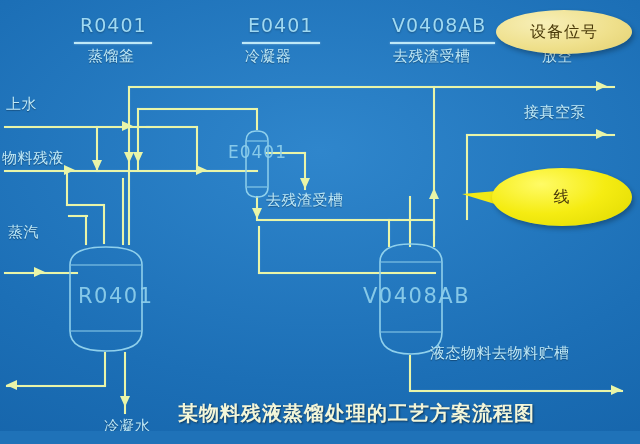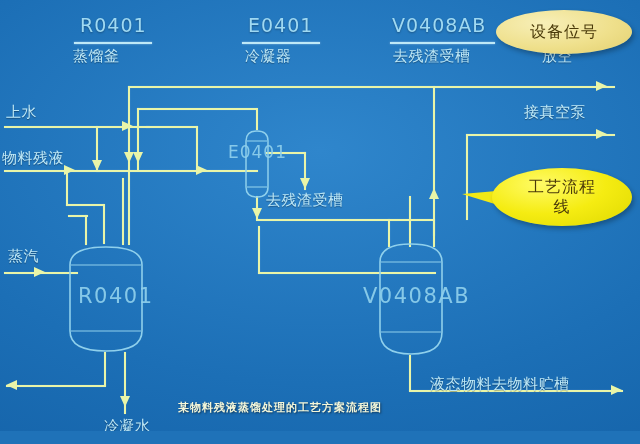--- a/index.html
+++ b/index.html
@@ -86,35 +86,35 @@
   }
   .callout.c-bright .body{
     background:radial-gradient(ellipse at 35% 28%, #fffb66 0%, #f5ec12 50%, #ded800 100%);
   }
   .callout .tail{position:absolute;width:0;height:0;}
 
   
   .footer-title{
     position:absolute;
     color:#f3f6d9;
-    font-size:11px;
+    font-size:20px;
     font-weight:bold;
     letter-spacing:1px;
     white-space:nowrap;
     text-shadow:1px 1px 2px rgba(0,0,0,.5);
   }
 </style>
 </head>
 <body>
 
 <div id="stage">
 
   <div class="tag" style="left:80px;top:14px;">R0401</div>
   <div class="tagunder" style="left:74px;top:42px;width:78px;"></div>
-  <div class="lbl" style="left:73px;top:48px;">蒸馏釜</div>
+  <div class="lbl" style="left:88px;top:48px;">蒸馏釜</div>
 
   <div class="tag" style="left:248px;top:14px;">E0401</div>
   <div class="tagunder" style="left:242px;top:42px;width:78px;"></div>
   <div class="lbl" style="left:245px;top:48px;">冷凝器</div>
 
   <div class="tag" style="left:392px;top:14px;">V0408AB</div>
   <div class="tagunder" style="left:390px;top:42px;width:105px;"></div>
   <div class="lbl" style="left:393px;top:48px;">去残渣受槽</div>
 
   <div class="lbl" style="left:542px;top:48px;">放空</div>
@@ -208,39 +208,38 @@
 
   <div class="vessel" style="left:376px;top:240px;">
     <svg width="70" height="118" viewBox="0 0 70 118">
       <path d="M4 22 Q4 4 35 4 Q66 4 66 22 L66 92 Q66 114 35 114 Q4 114 4 92 Z" fill="none" stroke="#8fd0ec" stroke-width="1.6"></path>
       <line x1="5" y1="22" x2="65" y2="22" stroke="#8fd0ec" stroke-width="1.2"></line>
       <line x1="5" y1="92" x2="65" y2="92" stroke="#8fd0ec" stroke-width="1.2"></line>
     </svg>
   </div>
   <div class="vesselname" style="left:363px;top:284px;">V0408AB</div>
 
-  <div class="lbl" style="left:6px;top:104px;">上水</div>
+  <div class="lbl" style="left:6px;top:96px;">上水</div>
   <div class="lbl" style="left:2px;top:150px;">物料残液</div>
-  <div class="lbl" style="left:8px;top:248px;text-align:right;">蒸汽</div>
+  <div class="lbl" style="left:8px;top:224px;text-align:right;">蒸汽</div>
   <div class="lbl" style="left:104px;top:418px;">冷凝水</div>
   <div class="lbl" style="left:266px;top:192px;">去残渣受槽</div>
   <div class="lbl" style="left:542px;top:48px;opacity:0;pointer-events:none;">放空</div>
   <div class="lbl" style="left:524px;top:104px;">接真空泵</div>
-  <div class="lbl" style="left:430px;top:376px;">液态物料去物料贮槽</div>
+  <div class="lbl" style="left:430px;top:345px;">液态物料去物料贮槽</div>
 
   <div class="callout c-pale" style="left:496px;top:10px;width:136px;height:44px;">
     <div class="tail" style="left:8px;top:24px;border-top:9px solid transparent;border-bottom:4px solid transparent;border-right:32px solid #ecdd86;"></div>
     <div class="body" style="width:136px;height:44px;">设备位号</div>
   </div>
 
 
   <div class="callout c-bright" style="left:492px;top:168px;width:140px;height:58px;">
     <div class="tail" style="left:-30px;top:22px;border-top:4px solid transparent;border-bottom:14px solid transparent;border-right:46px solid #f2e915;"></div>
     <div class="body" style="width:140px;height:58px;flex-direction:column;">
-      <span>工艺流程</span>
       <span>线</span>
     </div>
   </div>
 
 
   <div class="footer-title" style="left:178px;top:400px;">某物料残液蒸馏处理的工艺方案流程图</div>
 
 </div>
 
 </body></html>

